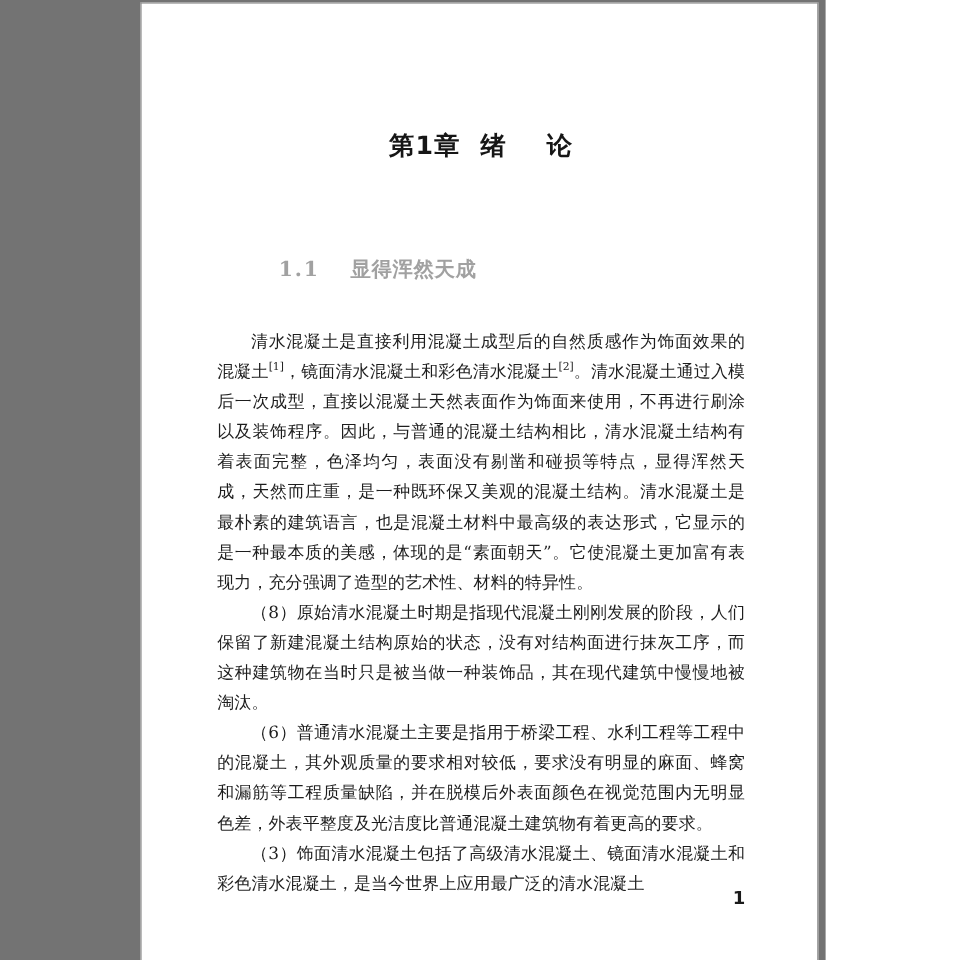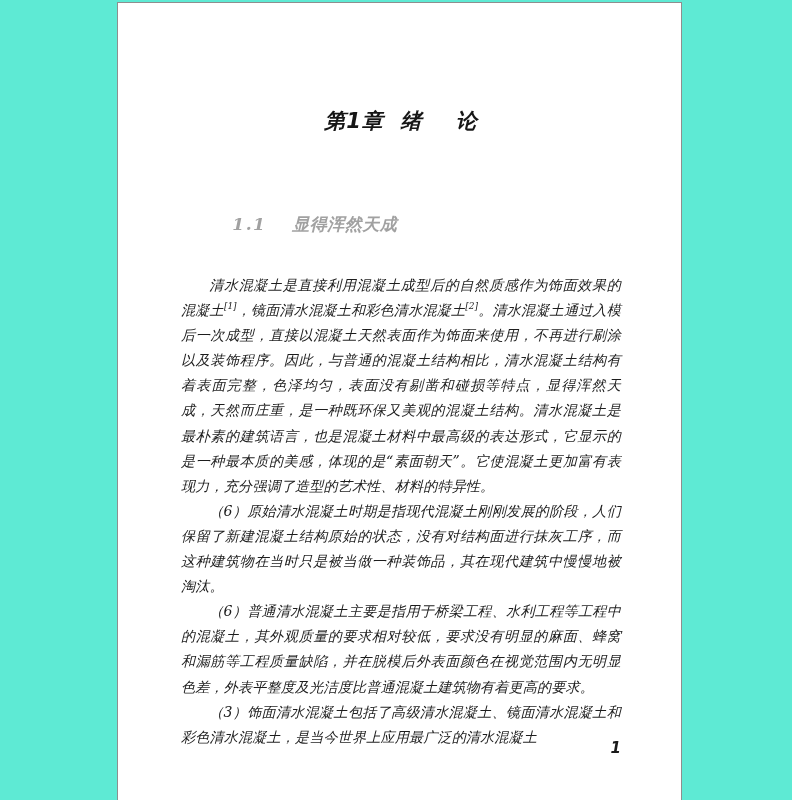--- a/index.html
+++ b/index.html
@@ -10,24 +10,23 @@
     height: 800px;
     overflow: hidden;
   }
   body {
     font-family: "DejaVu Serif", "Liberation Serif", serif;
   }
 
   
   #canvas {
     position: relative;
-    width: 792px;
+    width: 688px;
     height: 800px;
-    background: #5eead4;
-    font-style: italic;
+    background: #737373;
   }
 
   
   #page-sheet {
     position: absolute;
     left: 117px;
     top: 2px;
     width: 565px;
     height: 860px;                 
     background: #ffffff;
@@ -117,21 +116,21 @@
     <div id="page-body">
 
       <h1 class="chapter-title">第1章  绪    论</h1>
 
       <h2 class="section-heading">
         <span class="sec-num">1.1</span><span>&nbsp;&nbsp;&nbsp;&nbsp;</span><span>显得浑然天成</span>
       </h2>
 
       <div id="paragraphs">
           <p class="para"><span>清水混凝土是直接利用混凝土成型后的自然质感作为饰面效果的混凝土</span><sup class="ref">[1]</sup><span>，镜面清水混凝土和彩色清水混凝土</span><sup class="ref">[2]</sup><span>。清水混凝土通过入模后一次成型，直接以混凝土天然表面作为饰面来使用，不再进行刷涂以及装饰程序。因此，与普通的混凝土结构相比，清水混凝土结构有着表面完整，色泽均匀，表面没有剔凿和碰损等特点，显得浑然天成，天然而庄重，是一种既环保又美观的混凝土结构。清水混凝土是最朴素的建筑语言，也是混凝土材料中最高级的表达形式，它显示的是一种最本质的美感，体现的是“素面朝天”。它使混凝土更加富有表现力，充分强调了造型的艺术性、材料的特异性。</span></p>
-          <p class="para"><span>（6）原始清水混凝土时期是指现代混凝土刚刚发展的阶段，人们保留了新建混凝土结构原始的状态，没有对结构面进行抹灰工序，而这种建筑物在当时只是被当做一种装饰品，其在现代建筑中慢慢地被淘汰。</span></p>
+          <p class="para"><span>（8）原始清水混凝土时期是指现代混凝土刚刚发展的阶段，人们保留了新建混凝土结构原始的状态，没有对结构面进行抹灰工序，而这种建筑物在当时只是被当做一种装饰品，其在现代建筑中慢慢地被淘汰。</span></p>
           <p class="para"><span>（6）普通清水混凝土主要是指用于桥梁工程、水利工程等工程中的混凝土，其外观质量的要求相对较低，要求没有明显的麻面、蜂窝和漏筋等工程质量缺陷，并在脱模后外表面颜色在视觉范围内无明显色差，外表平整度及光洁度比普通混凝土建筑物有着更高的要求。</span></p>
           <p class="para"><span>（3）饰面清水混凝土包括了高级清水混凝土、镜面清水混凝土和彩色清水混凝土，是当今世界上应用最广泛的清水混凝土</span></p>
         </div>
 
     </div>
 
     <div class="folio">1</div>
 
   </div>
 

